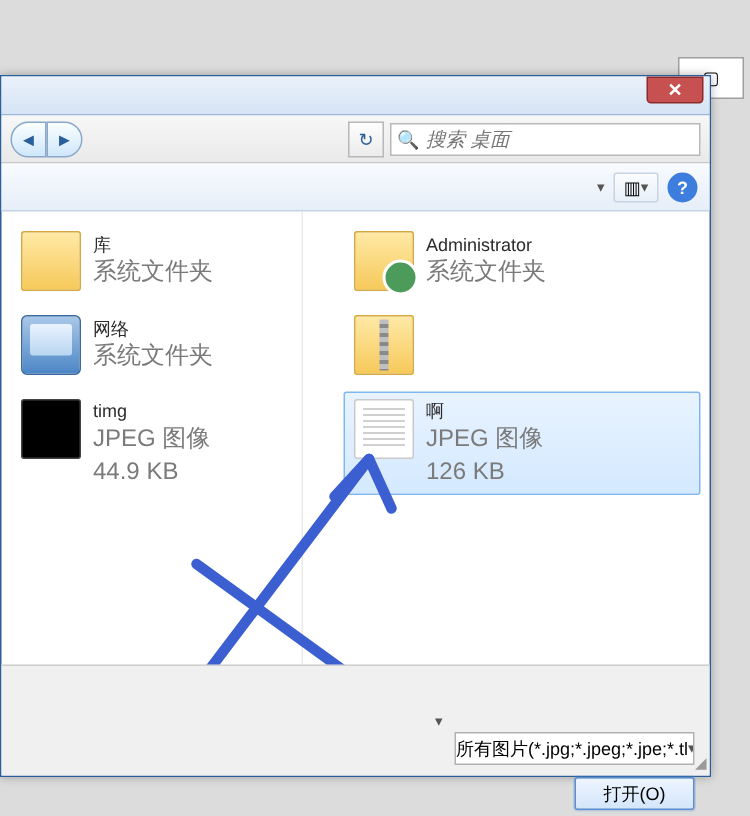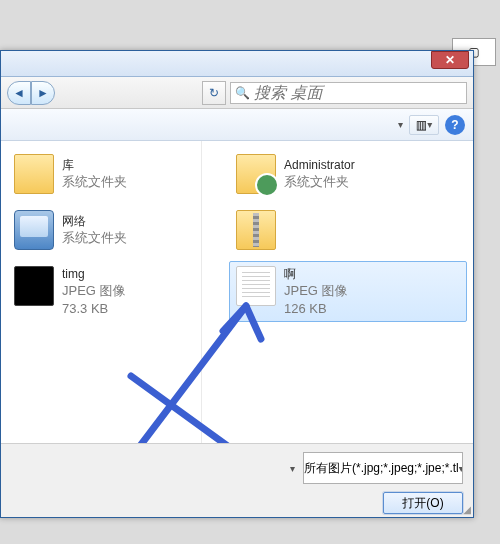--- a/index.html
+++ b/index.html
@@ -8,21 +8,21 @@
   .dialog { position: absolute; left: 0; top: 50px; width: 474px; height: 468px; background: #fff; border: 1px solid #2b5f9b; box-shadow: 0 0 6px rgba(0,0,0,.3); display:flex; flex-direction:column; }
   .titlebar { height: 26px; background: linear-gradient(#eaf1fb,#d6e4f5); border-bottom:1px solid #9bb6d6; display:flex; justify-content:flex-end; align-items:flex-start; padding-right:4px; }
   .closebtn { width:38px; height:18px; background:#c75050; border:1px solid #8b2b2b; border-radius:0 0 3px 3px; display:flex; align-items:center; justify-content:center; color:#fff; font-size:11px; font-weight:bold; cursor:pointer; }
   .nav { height:32px; background:linear-gradient(#f7f7f7,#e9e9e9); border-bottom:1px solid #c7c7c7; display:flex; align-items:center; padding:0 6px; gap:4px; }
   .nav-arrows { width:48px; height:24px; display:flex; }
   .nav-arrow { flex:1; background:linear-gradient(#fafeff,#cfe7fb); border:1px solid #8aa8c8; display:flex; align-items:center; justify-content:center; color:#2b5f9b; cursor:pointer; }
   .nav-arrow.left { border-radius:12px 0 0 12px; }
   .nav-arrow.right { border-radius:0 12px 12px 0; }
   .nav-refresh { width:24px; height:24px; border:1px solid #b8b8b8; background:linear-gradient(#fdfdfd,#ececec); display:flex; align-items:center; justify-content:center; cursor:pointer; font-size:13px; color:#2b5f9b; }
   .searchbox { flex:1; height:22px; border:1px solid #b8b8b8; background:#fff; display:flex; align-items:center; padding:0 4px; color:#888; gap:4px; }
-  .searchbox input { border:none; outline:none; flex:1; font-size:16px; color:#555; font-style:italic; }
+  .searchbox input { border:none; outline:none; flex:1; font-size:13px; color:#555; font-style:italic; }
   .toolbar { height:32px; background:linear-gradient(#f8fbff,#e6eef8); border-bottom:1px solid #c7d4e4; display:flex; align-items:center; justify-content:flex-end; padding:0 8px; gap:6px; }
   .tb-dropdown { font-size:10px; color:#555; }
   .tb-view { width:30px; height:20px; border:1px solid transparent; display:flex; align-items:center; justify-content:center; background:linear-gradient(#fbfdff,#e7eff8); border-color:#c7d4e4; border-radius:2px; cursor:pointer; }
   .tb-help { width:20px; height:20px; display:flex; align-items:center; justify-content:center; border-radius:50%; background:#3d7dde; color:#fff; font-weight:bold; font-size:11px; cursor:pointer; }
   .body { flex:1; display:flex; overflow:hidden; position:relative; }
   .col { padding:8px 6px; }
   .col.left { width:200px; }
   .col.right { flex:1; border-left:1px solid #eaeaea;padding-left:27px; }
   .item { display:flex; gap:8px; padding:4px 6px; margin-bottom:6px; border:1px solid transparent; border-radius:2px; }
   .item.selected { background:linear-gradient(#e8f3ff,#d4e9ff); border-color:#7fb7ef; }
@@ -32,24 +32,24 @@
   .ico.folder-user::after { content:""; position:absolute; right:-4px; bottom:-4px; width:20px; height:20px; background:#4d9b5b; border-radius:50%; border:2px solid #fff; }
   .ico.folder-zip { position:relative; background:linear-gradient(#ffe9a6,#f6c95a); border:1px solid #d6a83e; }
   .ico.folder-zip::after { content:""; position:absolute; left:16px; top:2px; width:6px; height:34px; background:repeating-linear-gradient(#bfbfbf 0 3px,#8a8a8a 3px 6px); }
   .ico.net { background:linear-gradient(#a9c8e8,#4d86c6); border:1px solid #3b6aa0; border-radius:4px; position:relative; }
   .ico.net::after { content:""; position:absolute; inset:5px 5px 12px 5px; background:linear-gradient(#eaf3ff,#b9d5f1); border-radius:2px; }
   .ico.img-dark { background:#000; border:1px solid #444; }
   .ico.doc { background:#fff; border:1px solid #c9c9c9; position:relative; }
   .ico.doc::before { content:""; position:absolute; inset:5px; background:repeating-linear-gradient(#d0d0d0 0 1px, transparent 1px 4px); }
   .meta { display:flex; flex-direction:column; justify-content:center; line-height:1.35; }
   .name { color:#2b2b2b; }
-  .sub  { color:#7a7a7a; font-size:13px; }
+  .sub  { color:#7a7a7a; font-size:16px; }
   .footer { height:74px; border-top:1px solid #cfcfcf; background:#f0f0f0; display:flex; flex-direction:column; gap:8px; padding:8px 10px; }
   .frow { display:flex; gap:8px; justify-content:flex-end; align-items:center; }
-  .field { width:160px; height:32px; background:#fff; border:1px solid #b0b0b0; display:flex; align-items:center; padding:0 0; overflow:hidden; white-space:nowrap; cursor:pointer; }
+  .field { width:160px; height:22px; background:#fff; border:1px solid #b0b0b0; display:flex; align-items:center; padding:0 0; overflow:hidden; white-space:nowrap; cursor:pointer;margin-top:36px; }
   .field .caret { margin-left:auto; font-size:10px; color:#555; }
   .btn { width:80px; height:22px; background:linear-gradient(#fafafa,#e3e3e3); border:1px solid #9c9c9c; border-radius:2px; cursor:pointer; display:flex; align-items:center; justify-content:center; }
   .btn.primary { background:linear-gradient(#eef5ff,#d4e6fb); border-color:#5a8dd0; box-shadow:0 0 0 1px rgba(90,141,208,.25);margin-left:44px; }
   .annot { position:absolute; pointer-events:none; }
   .resize { position:absolute; right:2px; bottom:2px; font-size:10px; color:#9a9a9a; }
 </style>
 </head>
 <body>
 
 <div class="outer-chrome">
@@ -108,21 +108,21 @@
         <div class="meta">
           <span class="name">网络</span>
           <span class="sub">系统文件夹</span>
         </div>
       </div>
       <div class="item">
         <div class="ico img-dark"></div>
         <div class="meta">
           <span class="name">timg</span>
           <span class="sub">JPEG 图像</span>
-          <span class="sub">73.3 KB</span>
+          <span class="sub">44.9 KB</span>
         </div>
       </div>
     </div>
 
     <div class="col right">
       <div class="item">
         <div class="ico folder-user"></div>
         <div class="meta">
           <span class="name">Administrator</span>
           <span class="sub">系统文件夹</span>

